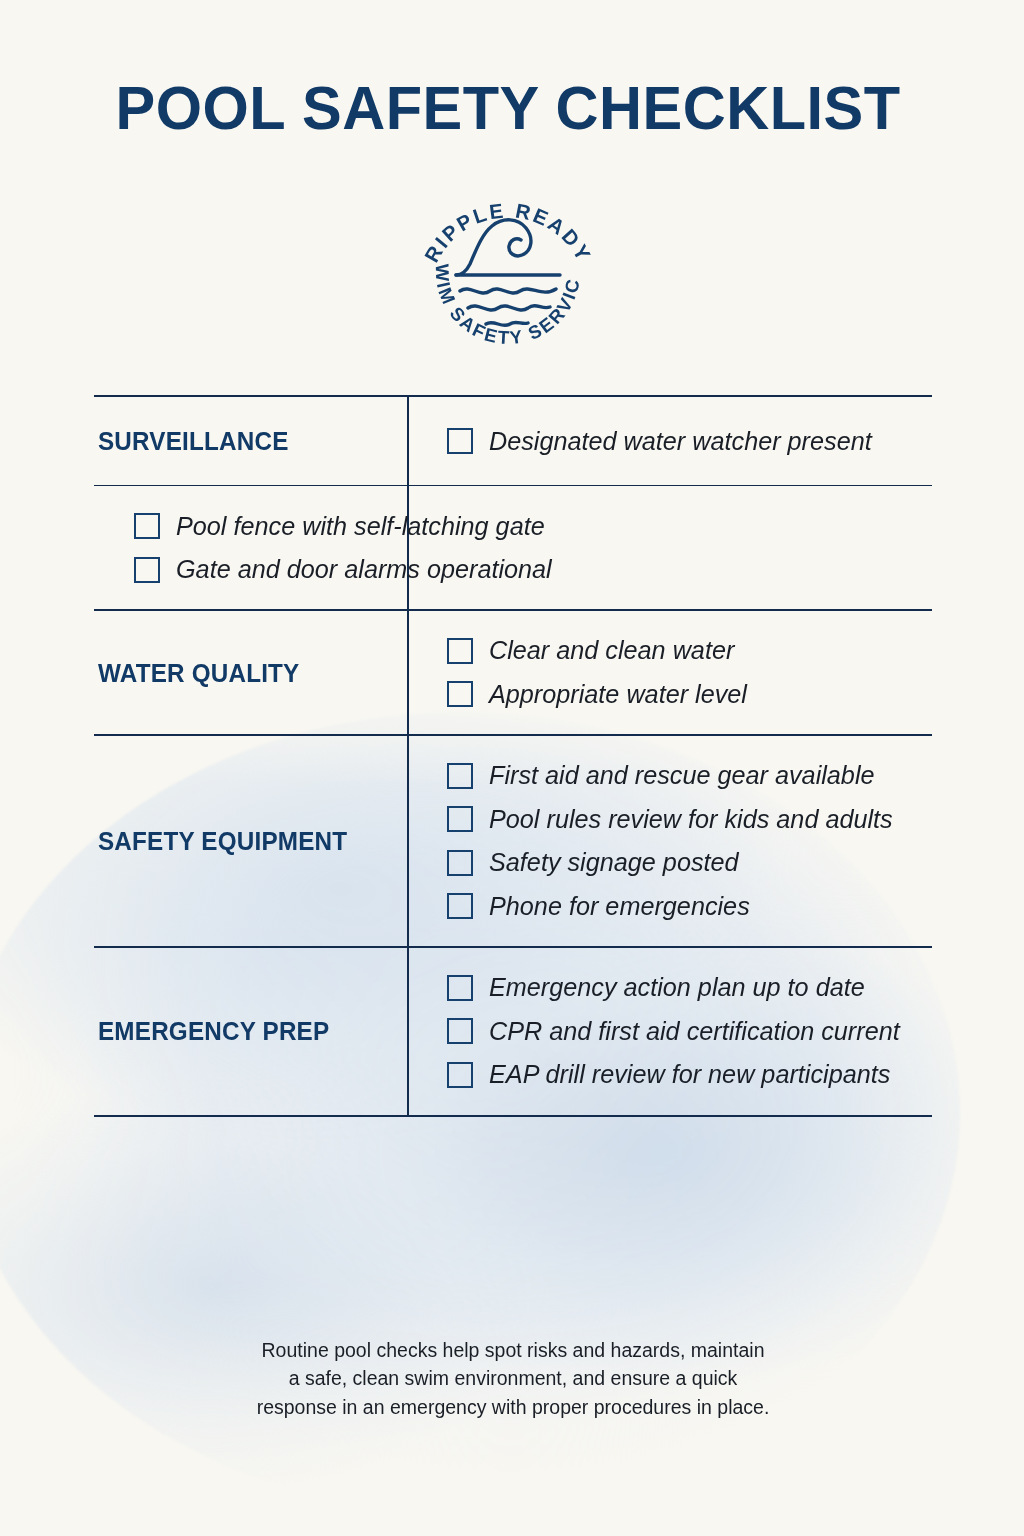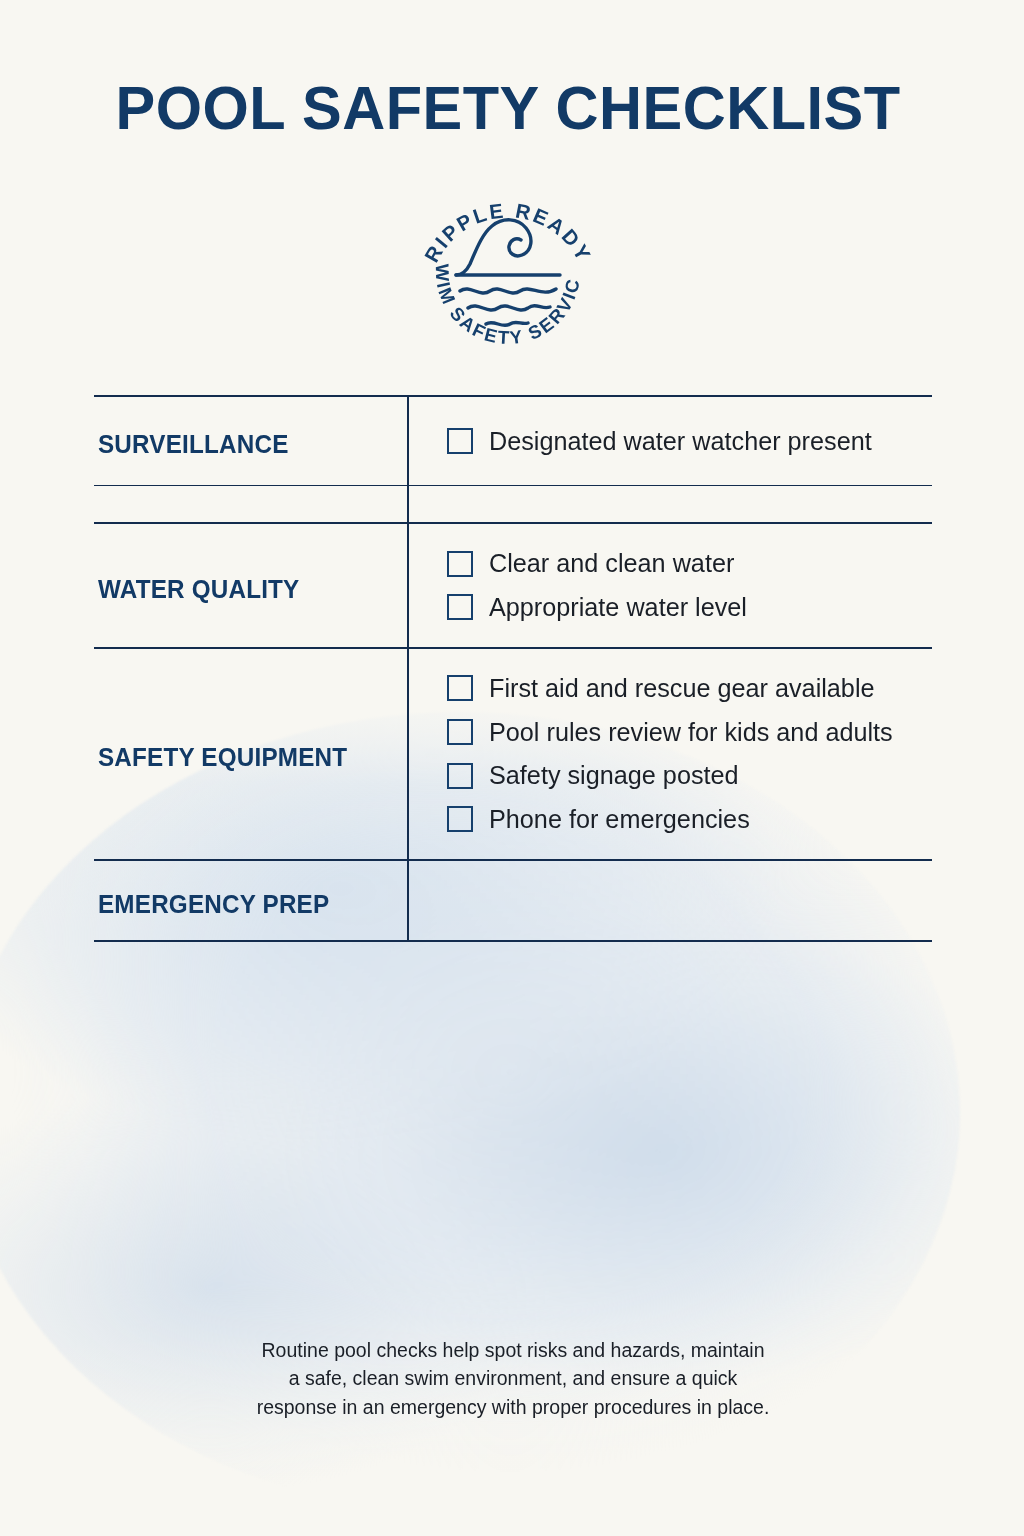--- a/index.html
+++ b/index.html
@@ -95,41 +95,42 @@
     position: absolute;
     left: 313px;
     top: 0;
     bottom: 0;
     width: 1.6px;
     background: #132c4e;
   }
   .cat {
     width: 313px;
     box-sizing: border-box;
-    padding: 28px 16px 20px 4px;
+    padding: 22px 16px 20px 4px;
     display: flex;
     align-items: center;
   }
   .cat-label {
     color: #123a66;
     font-weight: 700;
     font-size: 25px;
     line-height: 1.25;
     letter-spacing: 0.2px;
     font-family: "Liberation Sans Narrow", "Liberation Sans", sans-serif;
     transform: scaleX(0.97);
     transform-origin: left center;
   }
   .items {
     flex: 1;
     box-sizing: border-box;
     padding: 18px 0 18px 40px;
     display: flex;
     flex-direction: column;
     justify-content: center;
+    font-style: italic;
   }
   .item {
     display: flex;
     align-items: center;
     margin: 7.5px 0;
   }
   .checkbox {
     width: 26px;
     height: 26px;
     min-width: 26px;
@@ -213,20 +214,28 @@
             <div class="item">
               <div class="checkbox"></div>
               <div class="item-label">Designated water watcher present</div>
             </div>
           </div>
         </div>
         <div class="rule thin"></div>
         <div class="section">
           <div class="vdivider"></div>
           <div class="items">
+            <div class="item">
+              <div class="checkbox"></div>
+              <div class="item-label">Pool fence with self-latching gate</div>
+            </div>
+            <div class="item">
+              <div class="checkbox"></div>
+              <div class="item-label">Gate and door alarms operational</div>
+            </div>
           </div>
         </div>
         <div class="rule thin"></div>
         <div class="section">
           <div class="vdivider"></div>
           <div class="cat">
             <div class="cat-label">WATER QUALITY</div>
           </div>
           <div class="items">
             <div class="item">
@@ -262,20 +271,34 @@
               <div class="checkbox"></div>
               <div class="item-label">Phone for emergencies</div>
             </div>
           </div>
         </div>
         <div class="rule thin"></div>
         <div class="section">
           <div class="vdivider"></div>
           <div class="cat">
             <div class="cat-label">EMERGENCY PREP</div>
+          </div>
+          <div class="items">
+            <div class="item">
+              <div class="checkbox"></div>
+              <div class="item-label">Emergency action plan up to date</div>
+            </div>
+            <div class="item">
+              <div class="checkbox"></div>
+              <div class="item-label">CPR and first aid certification current</div>
+            </div>
+            <div class="item">
+              <div class="checkbox"></div>
+              <div class="item-label">EAP drill review for new participants</div>
+            </div>
           </div>
         </div>
         <div class="rule"></div>
       </div>
   </div>
 
   <div class="footer">
     <div>Routine pool checks help spot risks and hazards, maintain</div>
     <div>a safe, clean swim environment, and ensure a quick</div>
     <div>response in an emergency with proper procedures in place.</div>

